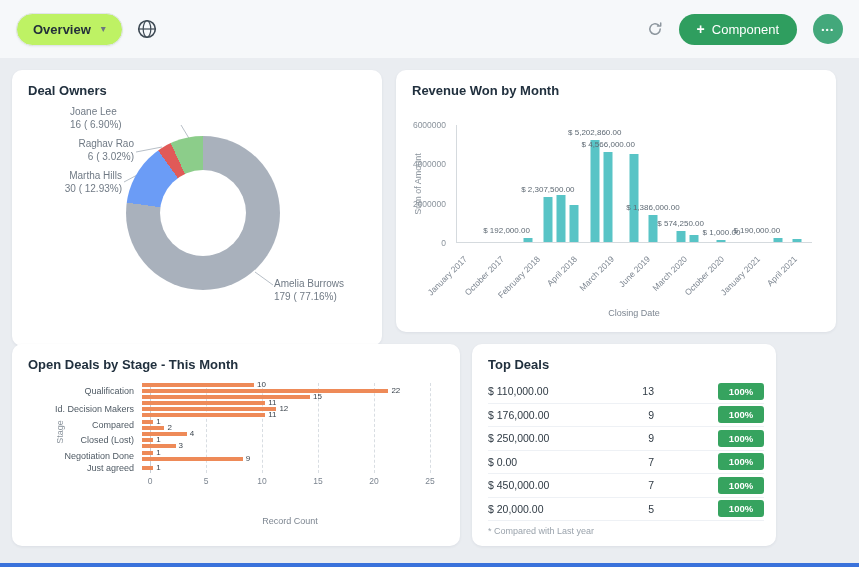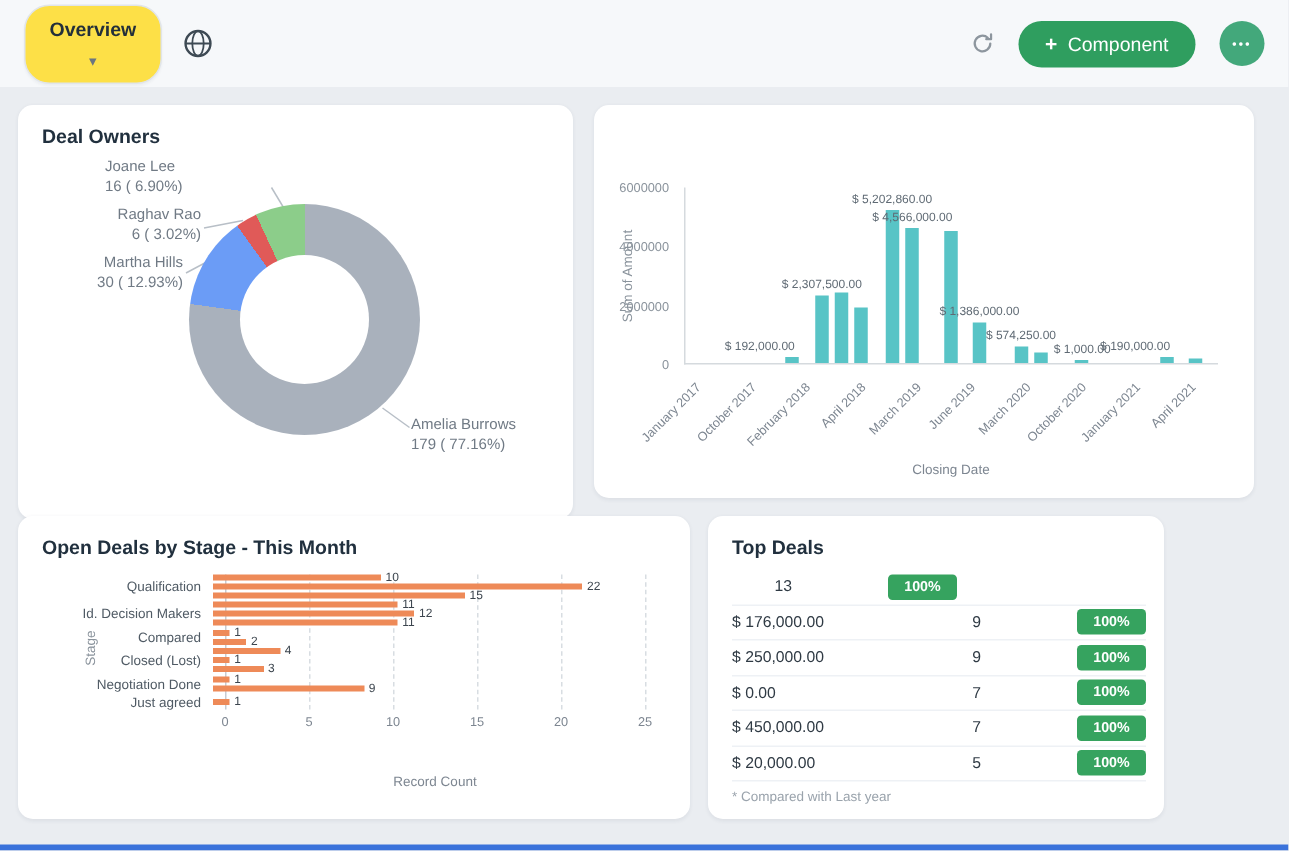--- a/index.html
+++ b/index.html
@@ -9,23 +9,23 @@
     background:#eaedf1;
   }
   .page { position:relative; width:859px; height:567px; overflow:hidden; background:#eaedf1; }
 
   
   .topbar {
     position:absolute; top:0; left:0; right:0; height:58px;
     background:#f6f8fa; display:flex; align-items:center; padding:0 16px;
   }
   .view-pill {
-    display:flex; align-items:center; gap:10px; background:#fde047;
+    display:flex; align-items:center; gap:10px; background:#bef264;
     border:1px solid #e1e5e9; border-radius:17px; padding:8px 16px;
-    box-shadow:0 1px 2px rgba(20,40,60,.05); cursor:pointer;flex-direction:column;
+    box-shadow:0 1px 2px rgba(20,40,60,.05); cursor:pointer;
   }
   .view-label { font-size:13px; font-weight:700; color:#232f3a; }
   .chevron { font-size:10px; color:#6b7680; line-height:1; }
   .globe-btn { margin-left:14px; display:flex; align-items:center; cursor:pointer; }
   .topbar-right { margin-left:auto; display:flex; align-items:center; gap:16px; }
   .refresh-btn { display:flex; align-items:center; cursor:pointer; }
   .component-btn {
     display:flex; align-items:center; gap:7px; background:#2f9e5f; color:#fff;
     border:none; border-radius:16px; padding:8px 18px; font-size:13px;
     font-family:"Liberation Sans", sans-serif; cursor:pointer;
@@ -158,20 +158,21 @@
       <div>Martha Hills</div>
       <div>30 ( 12.93%)</div>
     </div>
     <div class="slice-label lbl-amelia">
       <div>Amelia Burrows</div>
       <div>179 ( 77.16%)</div>
     </div>
   </section>
 
   <section class="card card-revenue">
+    <h3 class="card-title">Revenue Won by Month</h3>
     <div class="rv-ylabel">Sum of Amount</div>
     <div class="rv-yticks">
         <div class="rv-ytick" style="top: 0%;">6000000</div>
         <div class="rv-ytick" style="top: 33.3333%;">4000000</div>
         <div class="rv-ytick" style="top: 66.6667%;">2000000</div>
         <div class="rv-ytick" style="top: 100%;">0</div>
       </div>
     <div class="rv-plot">
         <div class="rv-bar" style="left: 20%; height: 3.776px; background: rgb(88, 196, 198);"></div>
         <div class="rv-label end" style="left: 20%; bottom: 6.776px;">$ 192,000.00</div>
@@ -321,20 +322,21 @@
           <span class="st-xtick" style="left: 100%;">25</span>
         </div>
     </div>
     <div class="st-xlabel">Record Count</div>
   </section>
 
   <section class="card card-top-deals">
     <h3 class="card-title">Top Deals</h3>
     <div class="td-rows">
         <div class="td-row">
+          <div class="td-amount">$ 110,000.00</div>
           <div class="td-count">13</div>
           <div class="td-badge" style="background: rgb(54, 163, 95);">100%</div>
         </div>
         <div class="td-row">
           <div class="td-amount">$ 176,000.00</div>
           <div class="td-count">9</div>
           <div class="td-badge" style="background: rgb(54, 163, 95);">100%</div>
         </div>
         <div class="td-row">
           <div class="td-amount">$ 250,000.00</div>

